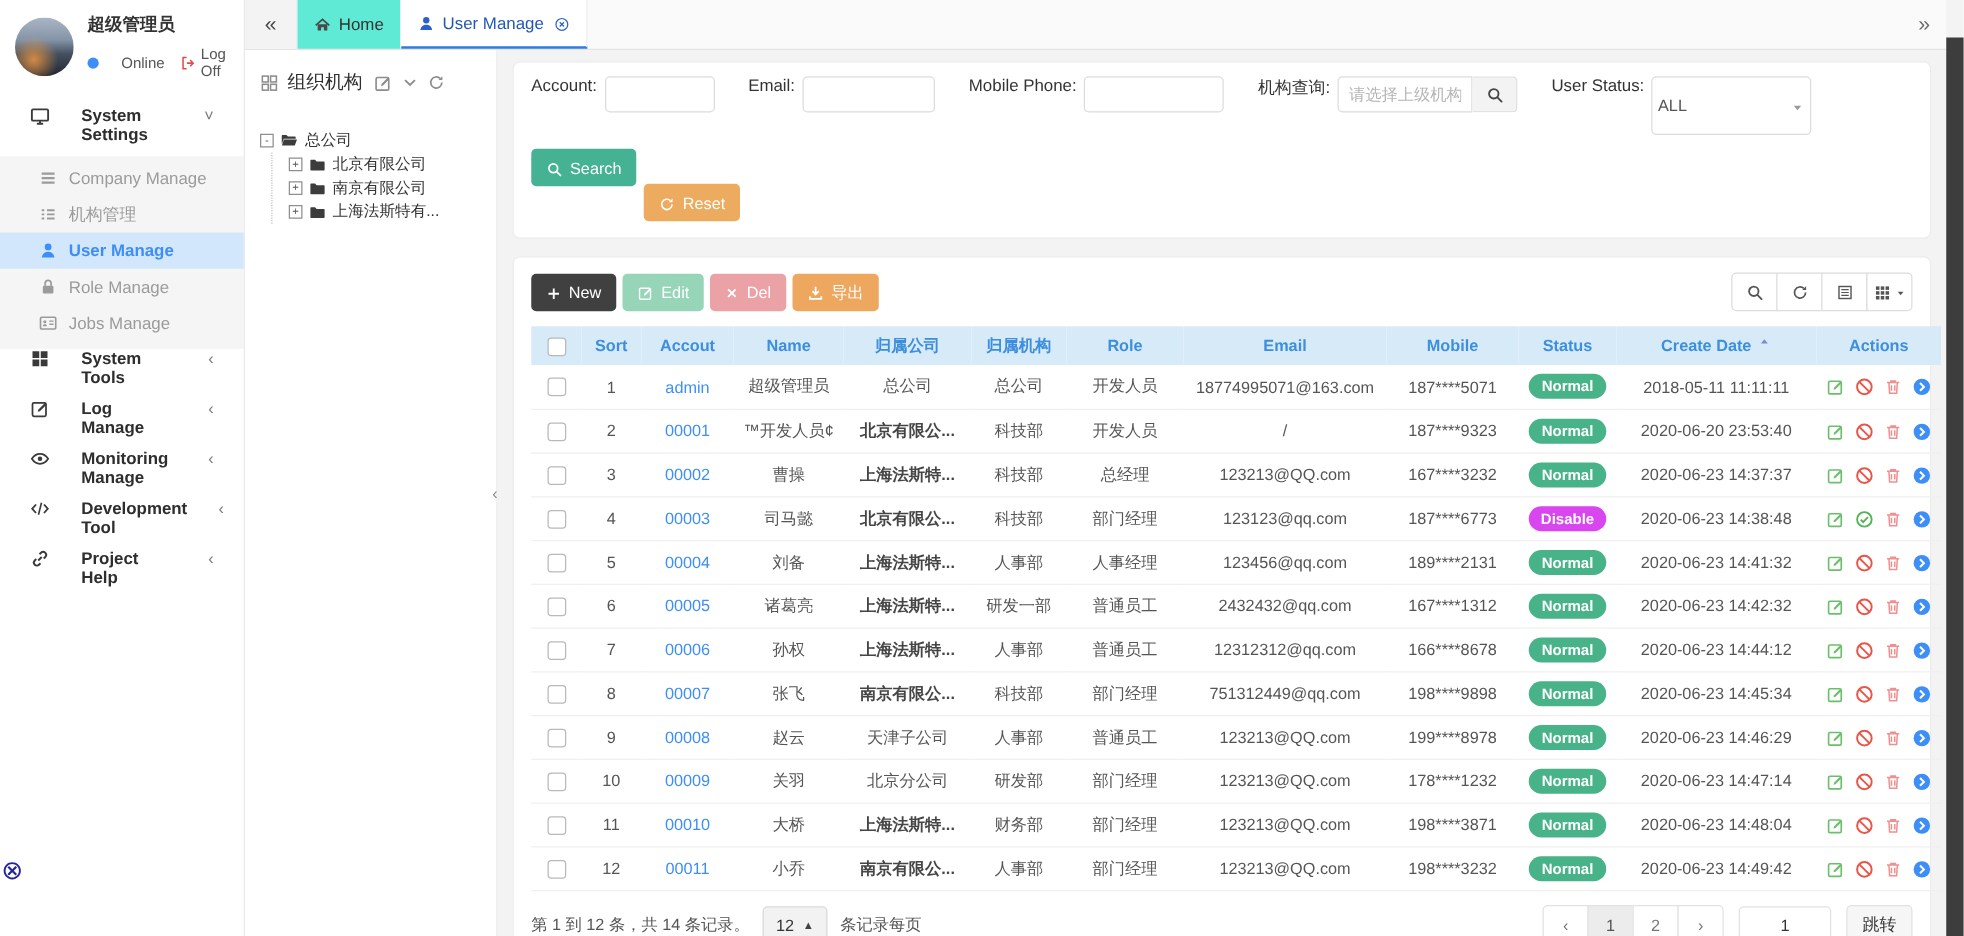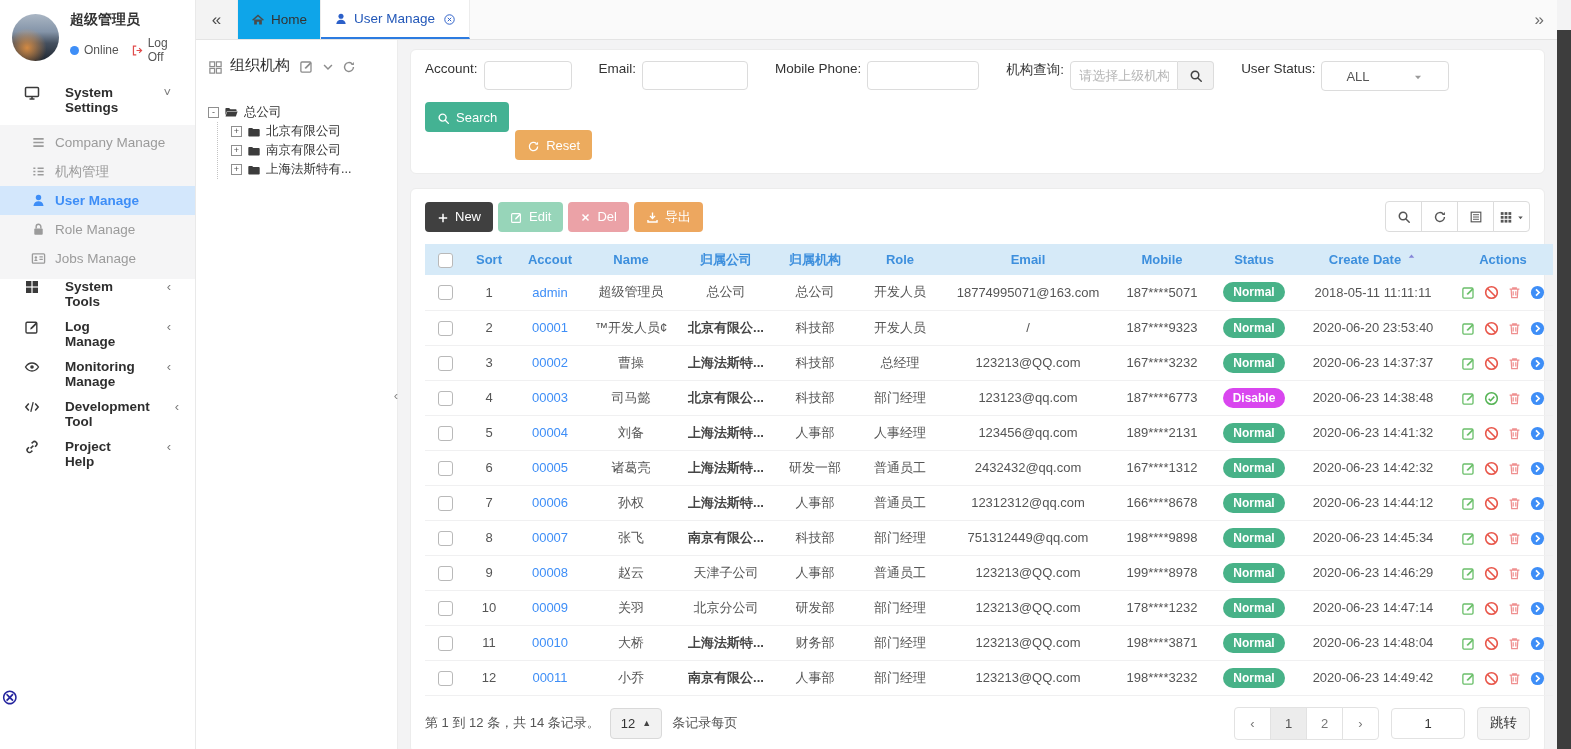--- a/index.html
+++ b/index.html
@@ -8,21 +8,21 @@
   .ic { display:inline-block; vertical-align:middle; flex:none; }
 
   
   .sidebar { position:absolute; left:0; top:0; width:196px; height:100%; background:#fff; border-right:1px solid #e9e9e9; z-index:5; }
   .user-card { display:flex; align-items:center; gap:11px; padding:11px 12px 13px; }
   .avatar { width:47px; height:47px; border-radius:50%; flex:none;
     background: radial-gradient(circle at 32% 72%, rgba(238,150,64,.85), rgba(238,150,64,0) 42%),
                 linear-gradient(180deg,#aab6c4 0%,#8494a8 38%,#45505f 62%,#1f2630 100%); }
   .user-name { font-size:14px; font-weight:bold; color:#333; margin-bottom:7px; }
   .user-row { display:flex; align-items:center; gap:12px; font-size:12px; color:#555; }
-  .online { display:flex; align-items:center; gap:5px; }
+  .online { display:flex; align-items:center; gap:18px; }
   .online .dot { width:9px; height:9px; border-radius:50%; background:#3e8ef7; }
   .logoff { display:flex; align-items:center; gap:4px; cursor:pointer; color:#555; }
   .logoff .ic { color:#e04b4b; }
 
   .menu { margin-top:8px; }
   .menu-section { display:flex; align-items:flex-start; gap:25px; height:40px; padding:0 24px; font-size:13.5px; font-weight:bold; color:#2e2e2e; cursor:pointer; }
   .menu-section .ic { color:#3a3a3a; }
   .menu-section .chev { margin-left:auto; color:#7a7a7a; font-weight:normal; font-size:13px; }
   .submenu { background:#f5f5f6; padding:3px 0 6px; }
   .submenu-item { display:flex; align-items:center; gap:9px; height:29px; padding:0 15px 0 31px; font-size:13.5px; color:#9b9b9b; cursor:pointer; }
@@ -31,21 +31,21 @@
   .submenu-item.active .ic { color:#3e8ef7; }
   .corner-close { position:absolute; left:1px; bottom:42px; font-size:21px; color:#24249e; cursor:pointer; line-height:1; }
 
   
   .main { position:absolute; left:196px; top:0; right:14px; height:100%; }
   .right-strip { position:absolute; right:0; top:30px; width:14px; bottom:0; background:#3d3d3d; }
 
   .tabbar { height:40px; background:#fafafa; border-bottom:1px solid #e4e4e4; display:flex; align-items:stretch; }
   .collapse-left { width:42px; display:flex; align-items:center; justify-content:center; font-size:17px; color:#4a4a4a; cursor:pointer; border-right:1px solid #ececec; background:#f3f3f3; }
   .tabs { display:flex; }
-  .tab { display:flex; align-items:center; gap:6px; padding:0 13px; font-size:13.5px; color:#333; cursor:pointer; border-right:1px solid #ececec; background:#0ea5e9; position:relative; }
+  .tab { display:flex; align-items:center; gap:6px; padding:0 13px; font-size:13.5px; color:#333; cursor:pointer; border-right:1px solid #ececec; background:#5eead4; position:relative; }
   .tab .ic { color:#4a4a4a; }
   .tab.active { background:#fff; color:#2257b8; border-bottom:2px solid #2c7be0; }
   .tab.active .ic { color:#2c60c9; }
   .tab .tab-close { color:#bdbdbd; margin-left:2px; }
   .collapse-right { margin-left:auto; display:flex; align-items:center; padding-right:13px; font-size:17px; color:#6d6d6d; cursor:pointer; }
 
   .content { position:absolute; top:40px; left:0; right:0; bottom:0; display:flex; }
 
   
   .tree-panel { width:202px; background:#fff; border-right:1px solid #ececec; position:relative; padding:16px 12px; flex:none; }
@@ -66,21 +66,21 @@
   .search-panel { padding:11px 14px 13px; flex:none; }
   .filter-row { display:flex; align-items:flex-start; white-space:nowrap; }
   .filter-row label { font-size:13.5px; color:#333; margin-right:6px; }
   .filter-row .gap { width:27px; flex:none; }
   .txt { height:29px; border:1px solid #dcdcdc; border-radius:4px; padding:0 8px; font-size:13px; color:#333; font-family:inherit; outline:none; }
   .txt::placeholder { color:#b5b5b5; }
   .w-account { width:88px; } .w-email { width:106px; } .w-mobile { width:112px; }
   .org-group { display:flex; }
   .org-group .txt { width:108px; border-radius:4px 0 0 4px; }
   .org-search-btn { width:36px; height:29px; border:1px solid #dcdcdc; border-left:none; border-radius:0 4px 4px 0; background:#f3f3f3; color:#444; display:flex; align-items:center; justify-content:center; cursor:pointer; }
-  .select { height:30px; width:128px; border:1px solid #dcdcdc; border-radius:4px; background:#fff; display:flex; align-items:center; padding:0 24px; color:#555; cursor:pointer; }
+  .select { height:47px; width:128px; border:1px solid #dcdcdc; border-radius:4px; background:#fff; display:flex; align-items:center; padding:0 4px; color:#555; cursor:pointer; }
   .select .caret { margin-left:auto; color:#9a9a9a; }
   .btn-row { margin-top:11px; display:flex; gap:6px; }
   .btn { height:30px; border:none; border-radius:4px; padding:0 12px; font-size:13px; color:#fff; display:inline-flex; align-items:center; gap:6px; cursor:pointer; font-family:inherit; }
   .btn-search { background:#44b293; }
   .btn-reset  { background:#ecab5e;margin-top:28px; }
   .btn-new    { background:#404040; }
   .btn-edit   { background:#97d5b9; }
   .btn-del    { background:#eba2a7; }
   .btn-export { background:#eda75f; }
 

